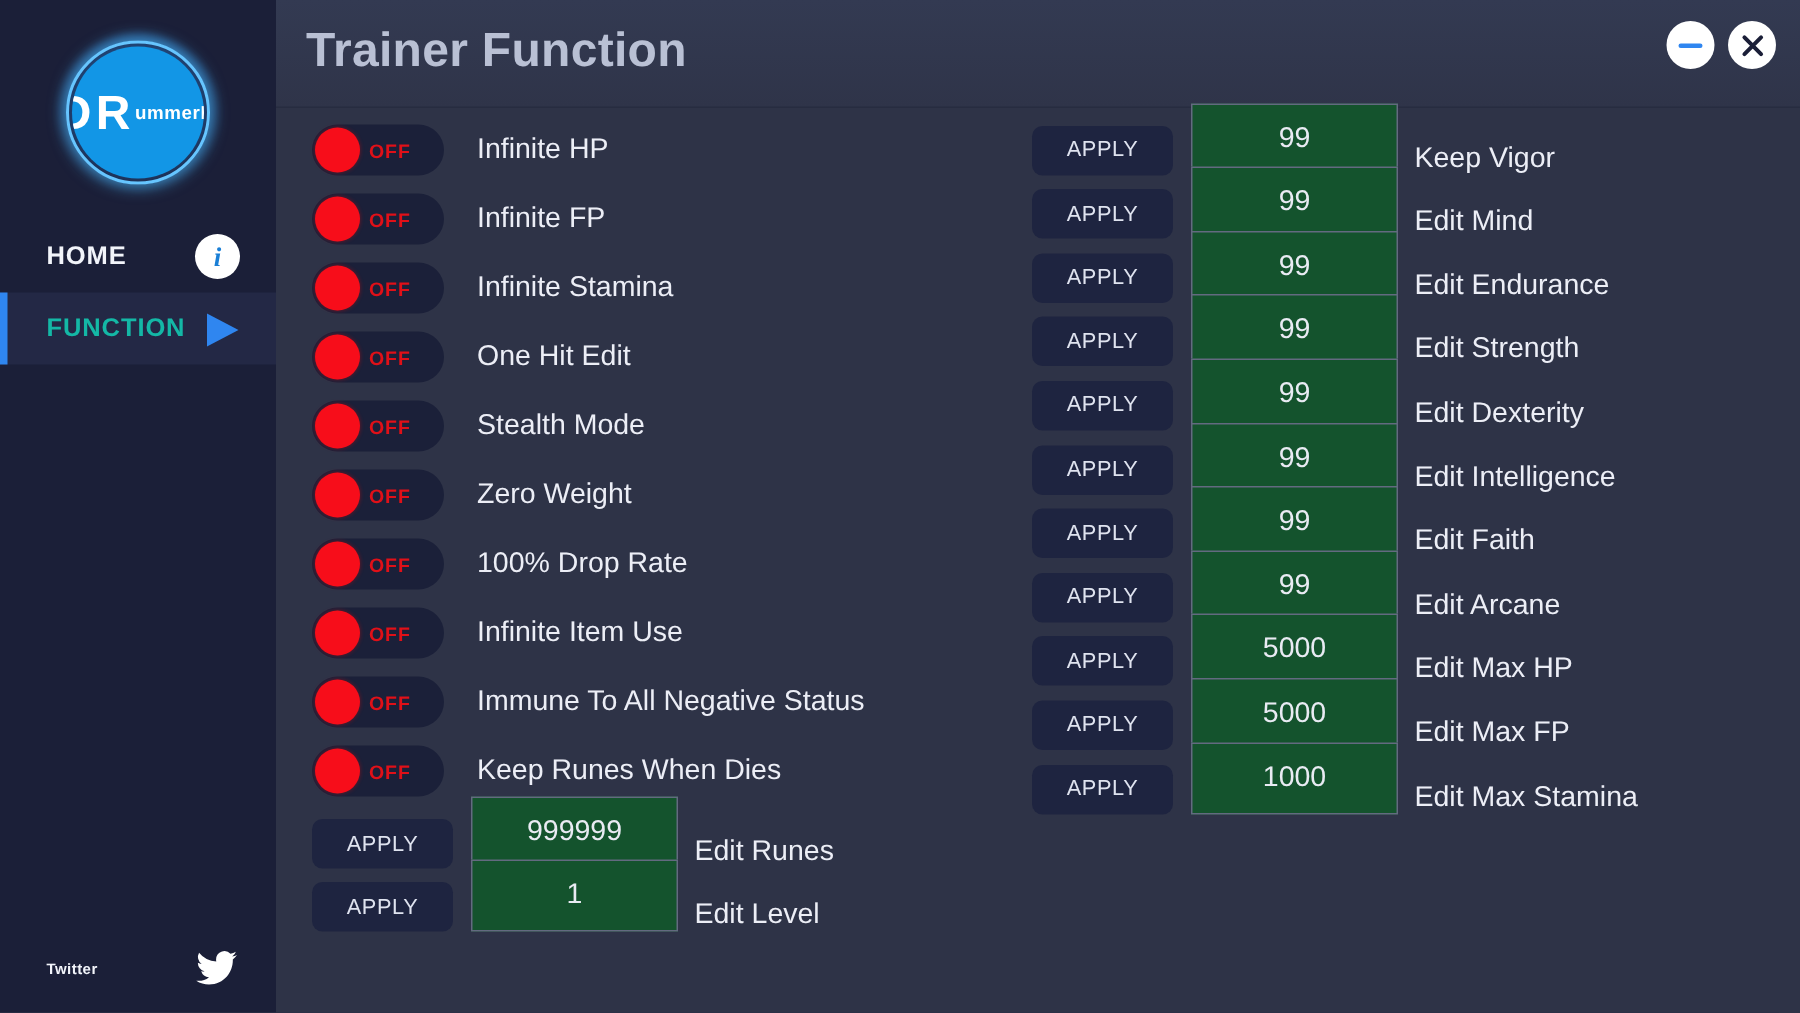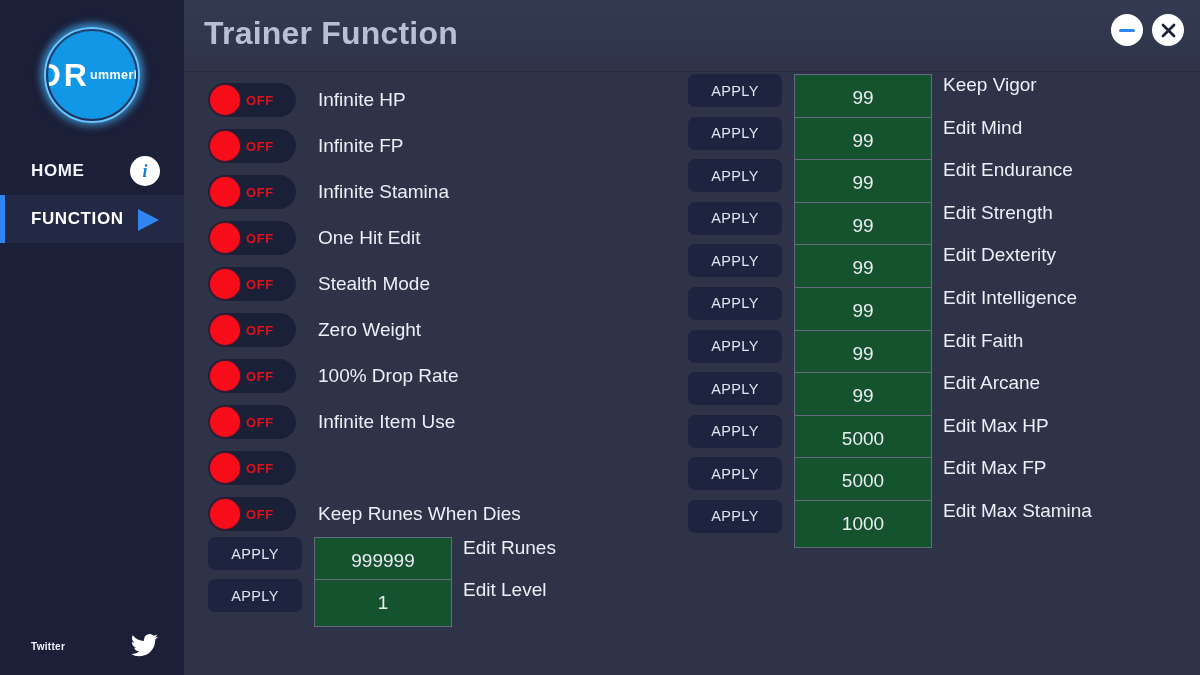--- a/index.html
+++ b/index.html
@@ -98,21 +98,21 @@
     left: 0; top: 0;
     width: 5px; height: 48px;
     background: #2f86f0;
   }
   .nav-label {
     font-size: 17px;
     font-weight: bold;
     letter-spacing: 0.6px;
   }
   .nav-home .nav-label { margin-left: 31px; color: #f2f4fa; }
-  .nav-func .nav-label { margin-left: 31px; color: #ffffff; }
+  .nav-func .nav-label { margin-left: 31px; color: #14b8a6; }
 
   .info-icon {
     position: absolute;
     left: 130px;
     top: 9px;
     width: 30px;
     height: 30px;
     border-radius: 50%;
     background: #ffffff;
     display: flex;
@@ -257,21 +257,21 @@
     margin-left: 22px;
     font-size: 19px;
     color: #eceef6;
     white-space: nowrap;
   }
 
   
   .apply-row {
     height: 42.6px;
     display: flex;
-    align-items: flex-start;
+    align-items: flex-end;
   }
   .apply-btn {
     width: 94px;
     height: 33px;
     border-radius: 7px;
     background: #1e2440;
     color: #dfe3ef;
     font-size: 14.5px;
     letter-spacing: 0.4px;
     display: flex;
@@ -416,20 +416,21 @@
             <div class="knob"></div>
             <span class="toggle-state">OFF</span>
           </div>
           <span class="toggle-label">Infinite Item Use</span>
         </div>
         <div class="toggle-row">
           <div class="toggle">
             <div class="knob"></div>
             <span class="toggle-state">OFF</span>
           </div>
+          <span class="toggle-label">Immune To All Negative Status</span>
         </div>
         <div class="toggle-row">
           <div class="toggle">
             <div class="knob"></div>
             <span class="toggle-state">OFF</span>
           </div>
           <span class="toggle-label">Keep Runes When Dies</span>
         </div>
 
         <div class="apply-row">

